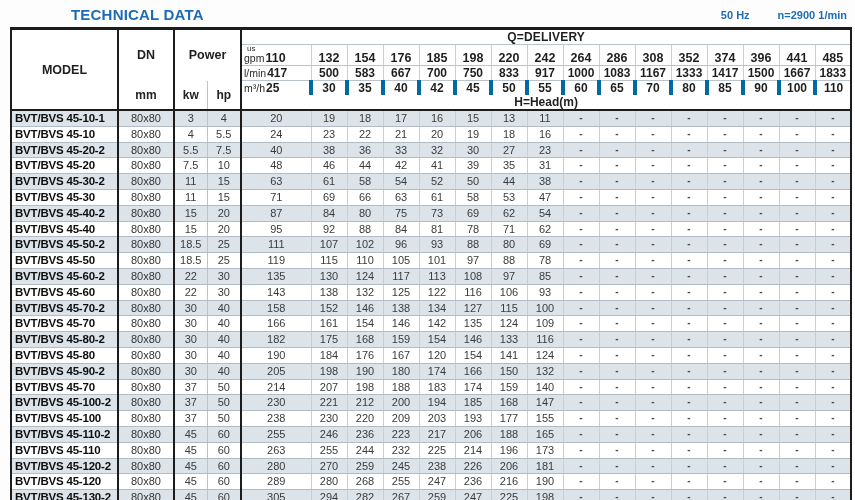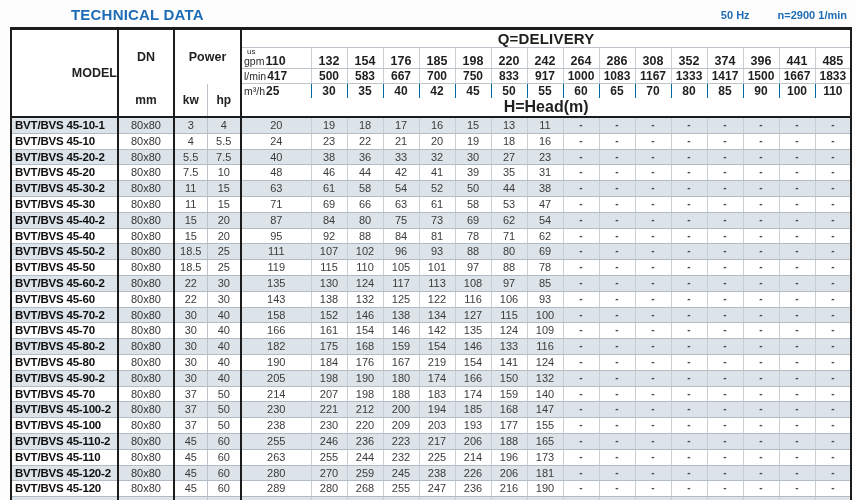--- a/index.html
+++ b/index.html
@@ -11,43 +11,43 @@
   .title { color:#1e6cb5; font-weight:bold; font-size:15px; letter-spacing:.2px;margin-left:41px; }
   .specs { display:flex; gap:28px; color:#1e6cb5; font-weight:bold; font-size:11px; padding-right:2px; }
 
   table { border-collapse:collapse; table-layout:fixed; margin-left:10px; width:842px;
           border:2px solid #1c1c1c; border-top-width:3px; border-bottom-width:3px; background:#fff; }
   th, td { padding:0; margin:0; text-align:center; white-space:nowrap; overflow:hidden; }
 
   thead th { font-weight:bold; color:#1f1f1f; background:#fff; }
   thead { border-bottom:2px solid #1c1c1c; }
 
-  .model-h { font-size:12.5px; border-right:2px solid #1c1c1c;text-align:right; }
+  .model-h { font-size:12.5px; border-right:2px solid #1c1c1c; }
   .dn-h    { font-size:12.5px; border-right:2px solid #1c1c1c; }
   .power-h { font-size:12.5px; border-right:2px solid #1c1c1c; }
-  .qdel    { font-size:15px; height:14px; border-bottom:1px solid #bcc3ca;
+  .qdel    { font-size:12px; height:14px; border-bottom:1px solid #bcc3ca;
              vertical-align:middle; letter-spacing:.2px; }
 
   #row-gpm th { height:19px; font-size:12.5px; border-right:1px solid #c8ced4;
                 border-bottom:1px solid #bcc3ca; vertical-align:bottom; }
   #row-lmin th { height:13px; font-size:12px; border-right:1px solid #c8ced4;
                  border-bottom:1px solid #bcc3ca; }
-  #row-m3h th.dv { height:13px; font-size:12px; border-right:1px solid #0369a1; }
+  #row-m3h th.dv { height:13px; font-size:12px; border-right:4px solid #0369a1; }
   #row-gpm th:last-child, #row-lmin th:last-child, #row-m3h th.dv:last-child { border-right:none; }
 
   th.first { text-align:left; padding-left:2px; }
   .us-lbl { display:block; font-size:8px; font-weight:normal; color:#2a2a2a;
             line-height:7px; margin:0 0 -1px 3px; text-align:left; }
   .u-lbl  { font-size:10.5px; font-weight:normal; color:#2a2a2a; margin-right:1px; }
 
   .mm, .kw, .hp { font-weight:bold; font-size:12px; color:#222; vertical-align:middle; }
   .mm { border-right:2px solid #1c1c1c; }
   .kw { border-right:1px solid #bcc3ca; }
   .hp { border-right:2px solid #1c1c1c; }
-  .headlbl { height:11px; font-size:16px; vertical-align:top; }
+  .headlbl { height:11px; font-size:12px; vertical-align:top; }
 
   tbody td { font-size:11px; color:#3b3b3b; height:14.8px; line-height:14.8px;
              border-bottom:1px solid #b3bcc4; border-right:1px solid #c8ced4; }
   tbody tr:nth-child(odd) td { background:#dce3e9; }
   tbody tr:last-child td { border-bottom:none; }
   tbody td:last-child { border-right:none; }
   tbody td.model { text-align:left; padding-left:3px; font-weight:bold; color:#0e0e0e;
                    font-size:11.5px; letter-spacing:-.2px; border-right:2px solid #1c1c1c; }
   tbody td.dn { border-right:2px solid #1c1c1c; color:#333; }
   tbody td.kwv { border-right:1px solid #bcc3ca; }
@@ -477,21 +477,21 @@
         </tr>
         <tr>
           <td class="model">BVT/BVS 45-80</td>
           <td class="dn">80x80</td>
           <td class="kwv">30</td>
           <td class="hpv">40</td>
           <td class="hv">190</td>
           <td class="hv">184</td>
           <td class="hv">176</td>
           <td class="hv">167</td>
-          <td class="hv">219</td>
+          <td class="hv">120</td>
           <td class="hv">154</td>
           <td class="hv">141</td>
           <td class="hv">124</td>
           <td class="dash">-</td>
           <td class="dash">-</td>
           <td class="dash">-</td>
           <td class="dash">-</td>
           <td class="dash">-</td>
           <td class="dash">-</td>
           <td class="dash">-</td>

